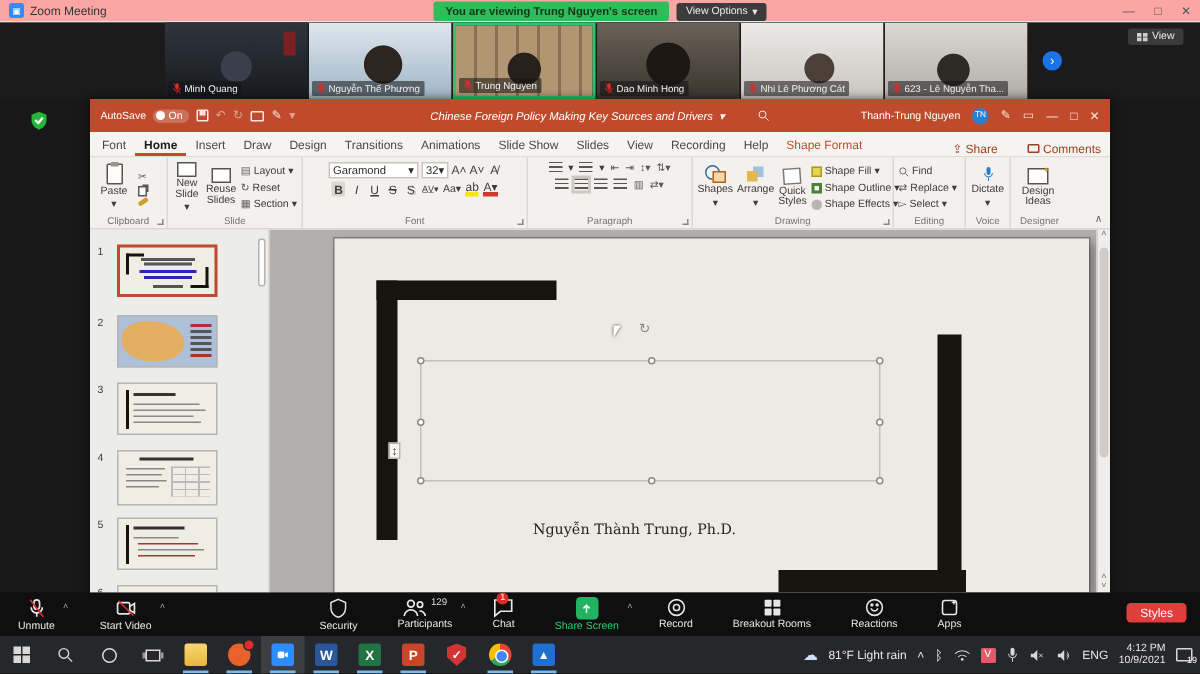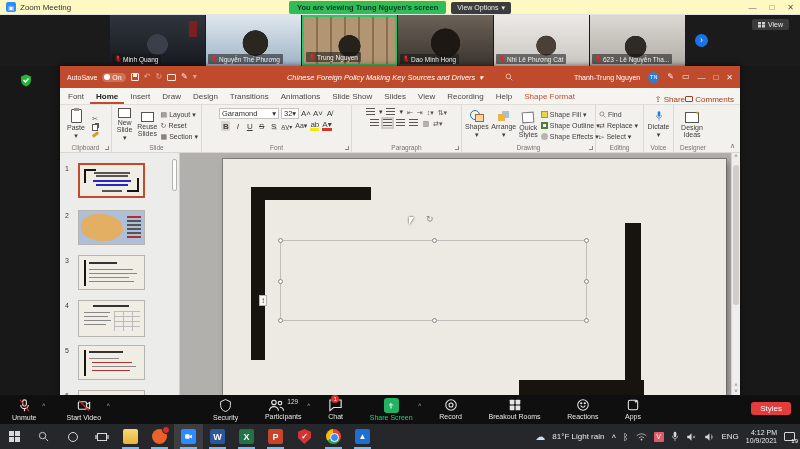--- a/index.html
+++ b/index.html
@@ -1,20 +1,20 @@
 <!DOCTYPE html>
 <html><head>
 <meta charset="utf-8">
 <style>
   *{margin:0;padding:0;box-sizing:border-box;}
   html,body{width:800px;height:449px;overflow:hidden;}
   body{font-family:"Liberation Sans",sans-serif;background:#161616;position:relative;}
 
   
-  #ztb{position:absolute;left:0;top:0;width:800px;height:15px;background:#fef9c3;border-bottom:1px solid #e3e3e3;display:flex;align-items:center;padding:4px 6px;}
+  #ztb{position:absolute;left:0;top:0;width:800px;height:15px;background:#fca5a5;border-bottom:1px solid #e3e3e3;display:flex;align-items:center;padding:4px 6px;}
   .zt-left{display:flex;align-items:center;gap:4px;}
   .zapp{width:10px;height:10px;border-radius:2px;background:#2d8cff;color:#fff;font-size:6px;display:flex;align-items:center;justify-content:center;}
   .zt-title{font-size:8px;color:#333;}
   .zt-center{position:absolute;left:0;right:0;top:0;height:15px;display:flex;align-items:center;justify-content:center;gap:5px;pointer-events:none;}
   .banner{background:#2ebd59;color:#10381e;font-size:7.5px;font-weight:bold;padding:2px 8px;border-radius:2px;pointer-events:auto;}
   .viewopts{background:#3c3c3c;color:#ececec;font-size:7px;padding:2px 6px;border-radius:2px;pointer-events:auto;display:flex;gap:3px;align-items:center;}
   .zt-right{margin-left:auto;display:flex;gap:13px;color:#555;font-size:8px;align-items:center;}
 
   
   #strip{position:absolute;left:0;top:15px;width:800px;height:51px;background:#1b1b1b;}
@@ -56,21 +56,21 @@
   #ppt-doc{position:absolute;left:0;right:0;top:0;height:22px;display:flex;align-items:center;justify-content:center;gap:4px;pointer-events:none;font-size:7.5px;font-style:italic;}
   #ppt-doc .searchg{margin-left:18px;}
   #ppt-tb-right{margin-left:auto;display:flex;align-items:center;gap:8px;font-size:7px;}
   .avatar{width:11px;height:11px;border-radius:50%;background:#2d7dd2;color:#fff;font-size:5.5px;display:flex;align-items:center;justify-content:center;}
   .wcp{font-size:8px;color:#ffe9e2;}
 
   #ppt-tabs{height:17px;background:#f6f4f1;border-bottom:1px solid #e0ddd9;display:flex;align-items:flex-end;padding:0 2px;font-size:8px;color:#4a4845;}
   .tab{padding:2px 6px 3px;white-space:nowrap;}
   .tab.active{color:#1d1d1d;border-bottom:2px solid #bf4b2c;font-weight:bold;padding-bottom:1px;}
   .tab.ctx{color:#bf4b2c;}
-  .tabs-right{margin-left:auto;display:flex;align-items:flex-end;gap:0;padding-right:4px;color:#a03e22;}
+  .tabs-right{margin-left:auto;display:flex;align-items:flex-end;gap:20px;padding-right:4px;color:#a03e22;}
   .bubble{display:inline-block;width:8px;height:6px;border:1px solid #a03e22;border-radius:1px;}
 
   
   #ribbon{height:48px;background:#f3f1ee;border-bottom:1px solid #d9d6d3;display:flex;font-size:7px;color:#3f3d3b;position:relative;}
   .grp{position:relative;border-right:1px solid #dcd9d5;padding:3px 3px 11px;display:flex;gap:3px;align-items:center;}
   .grp-label{position:absolute;bottom:1px;left:0;right:0;text-align:center;font-size:6.5px;color:#76736f;}
   .launch{position:absolute;right:2px;bottom:2px;width:4px;height:4px;border-right:1px solid #8a8784;border-bottom:1px solid #8a8784;}
   .bigbtn{display:flex;flex-direction:column;align-items:center;gap:1px;text-align:center;width:26px;}
   .clipico{width:11px;height:14px;border:1px solid #57544f;border-radius:1px;background:#fdfcfb;position:relative;}
   .clipico::after{content:"";position:absolute;left:2px;top:-2px;width:5px;height:3px;background:#9a948d;}
@@ -564,20 +564,21 @@
             <span class="hd" style="right:-3px;top:38px;"></span>
             <span class="hd" style="left:-3px;bottom:-3px;"></span>
             <span class="hd" style="left:151px;bottom:-3px;"></span>
             <span class="hd" style="right:-3px;bottom:-3px;"></span>
           </div>
           <span class="rot">↻</span>
           <span class="curs"></span>
           <span class="movec">↕</span>
 
 
+          <div class="s-author">Nguyễn Thành Trung, Ph.D.</div>
         </div>
 
         <div id="cscroll">
           <div>˄</div>
           <span class="cth"></span>
           <div class="btm">
               <div>˄</div>
               <div>˅</div>
             </div>
         </div>

